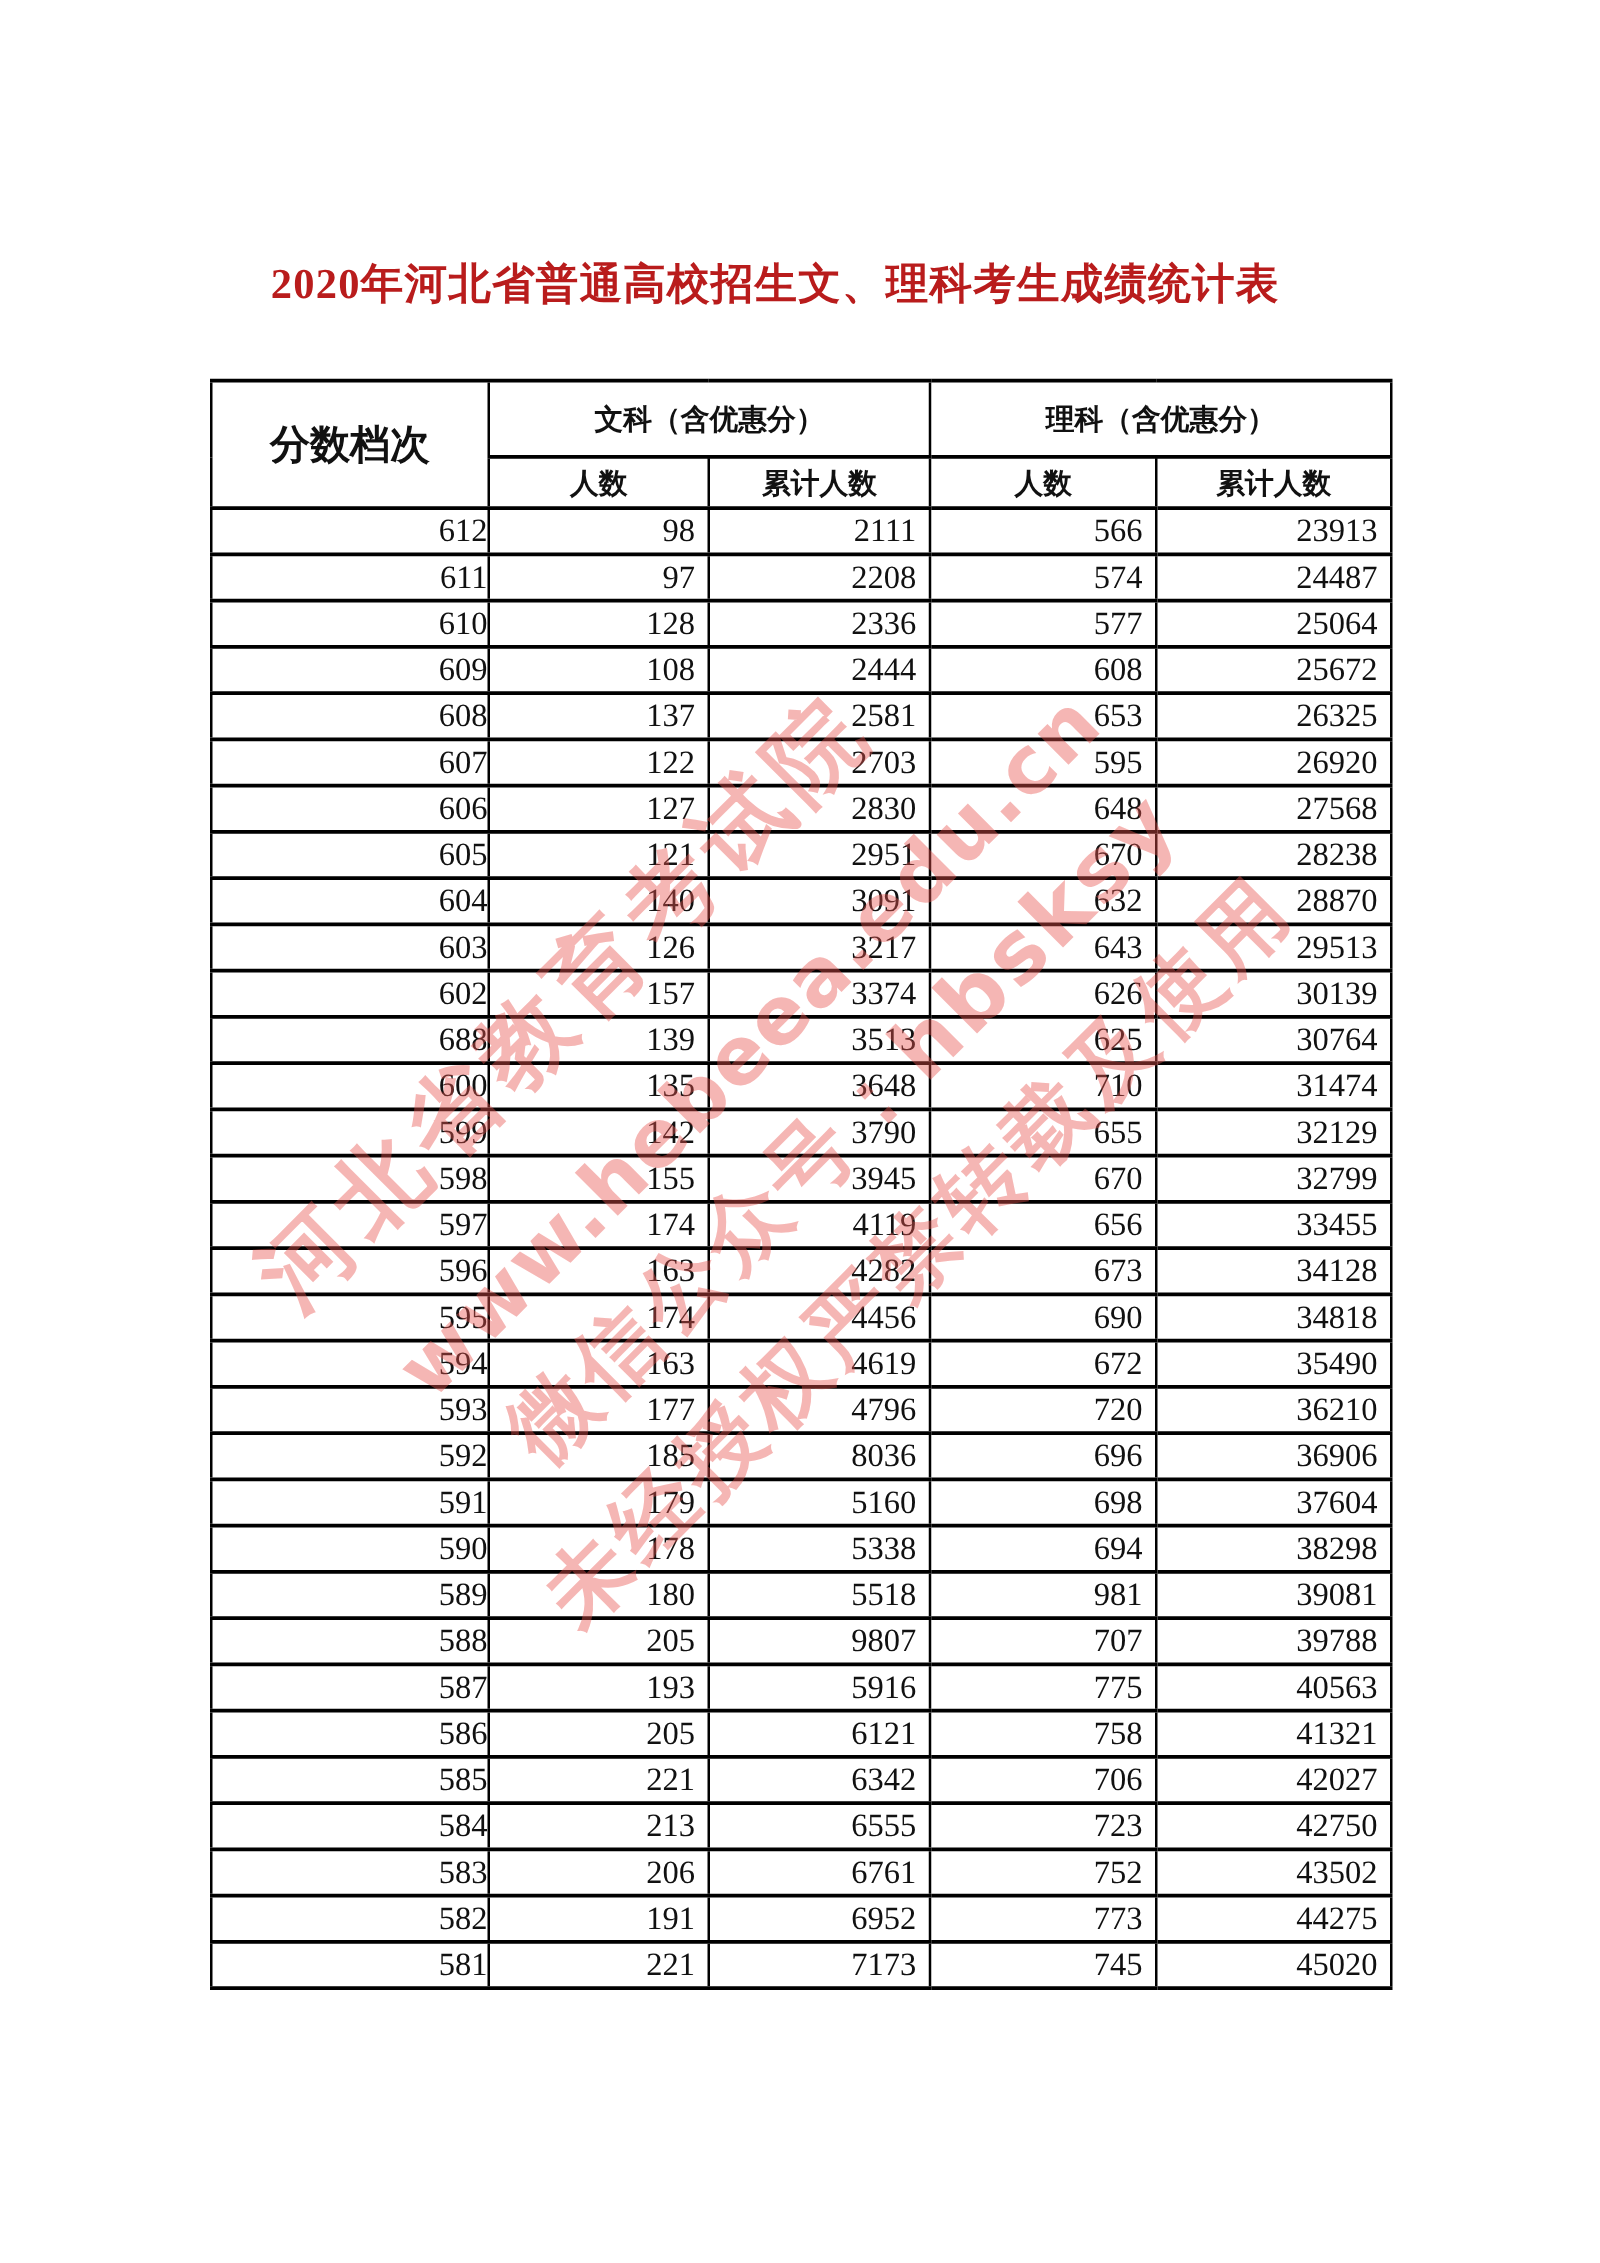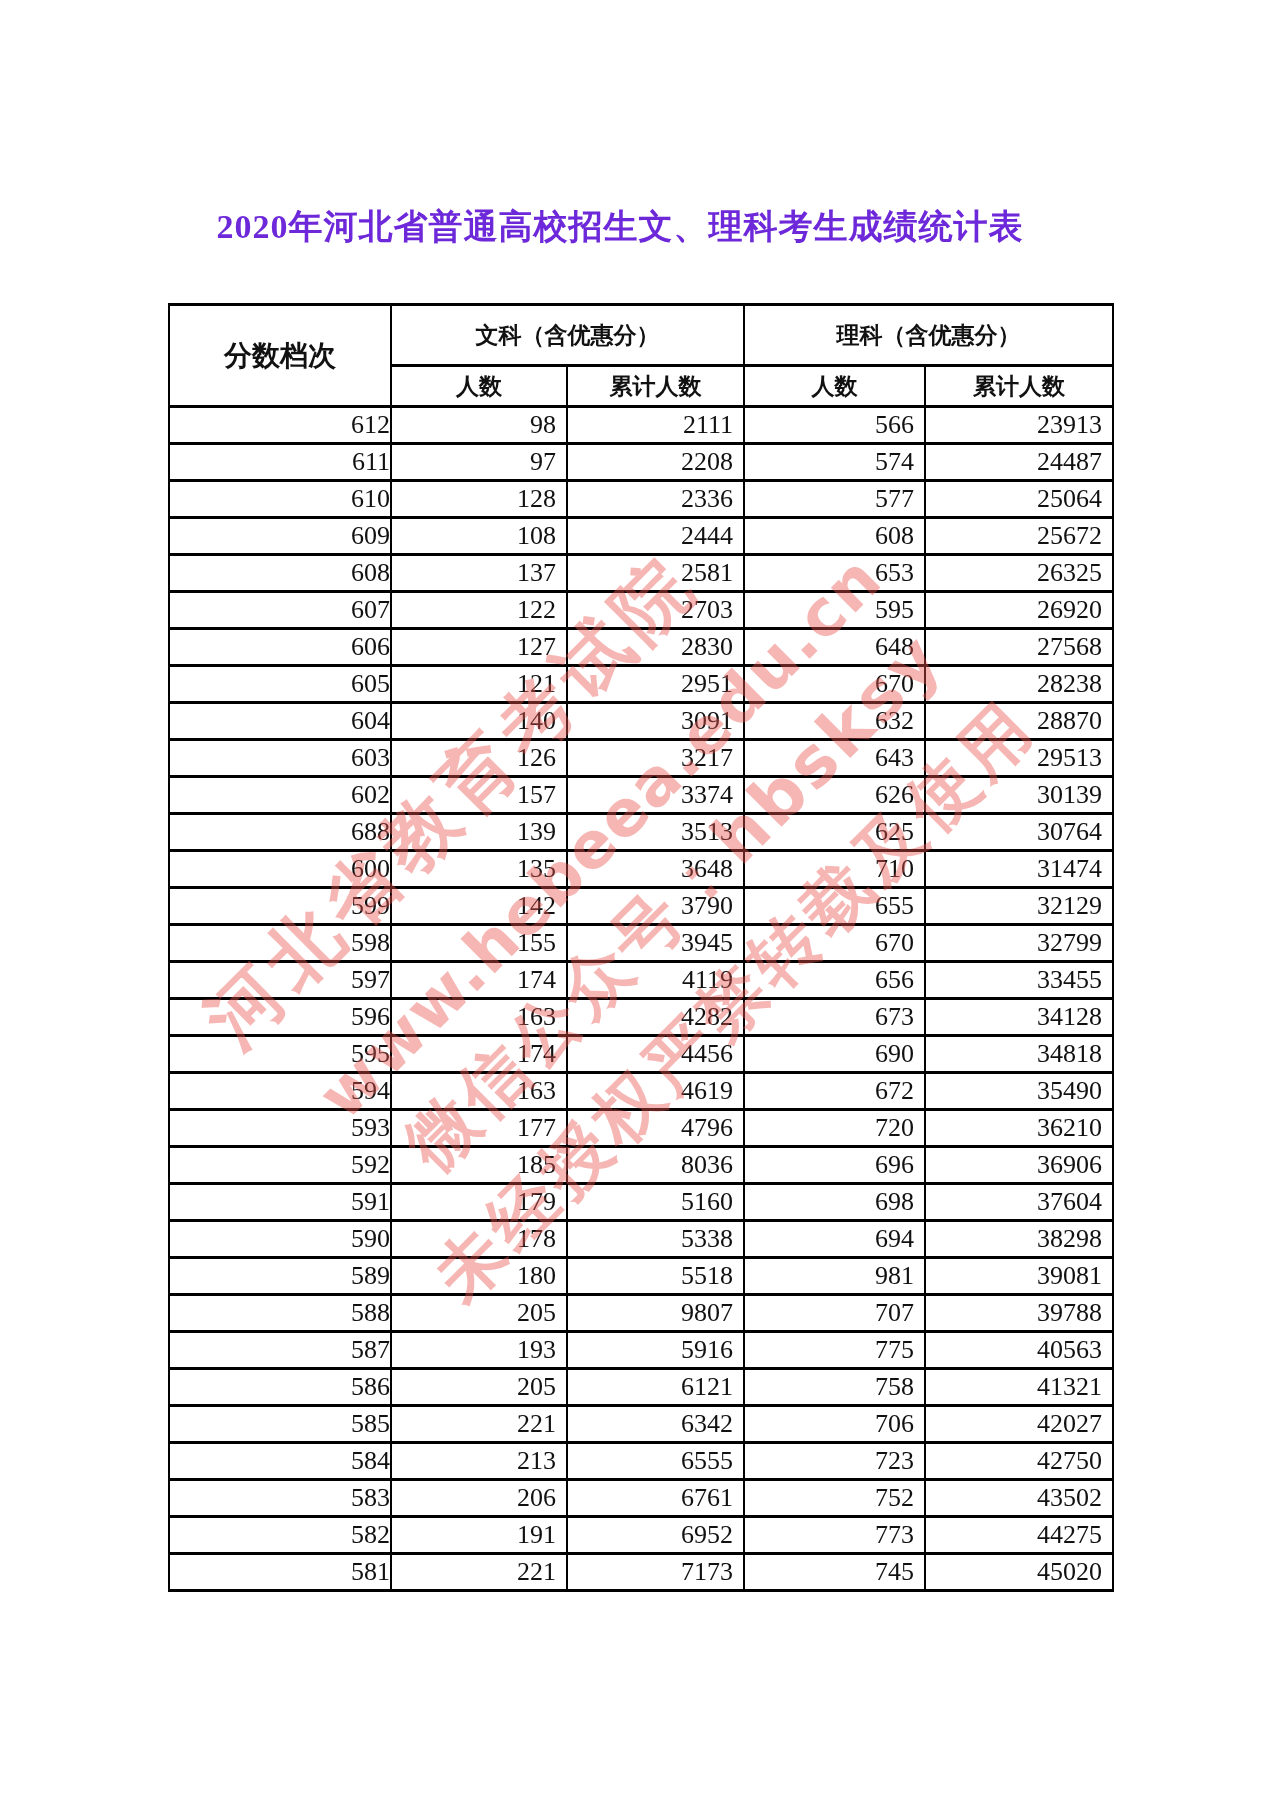--- a/index.html
+++ b/index.html
@@ -17,21 +17,21 @@
   }
   .title {
     position: absolute;
     top: 204px;
     left: 0;
     width: 1240px;
     margin: 0;
     text-align: center;
     font-size: 34px;
     font-weight: bold;
-    color: #6d28d9;
+    color: #b91c1c;
     font-family: "Liberation Serif", "DejaVu Serif", serif;
     letter-spacing: 1px;
   }
   table.score-table {
     position: absolute;
     left: 168px;
     top: 303px;
     width: 944px;
     border-collapse: collapse;
     table-layout: fixed;
@@ -46,21 +46,21 @@
   .score-table thead tr.h1 th { height: 58px; }
   .score-table thead tr.h2 th { height: 38px; }
   .score-table th {
     font-family: "DejaVu Sans", "Liberation Sans", sans-serif;
     font-weight: bold;
     font-size: 23px;
     color: #111;
     text-align: center;
     vertical-align: middle;
   }
-  .score-table th.corner { font-size: 28px; }
+  .score-table th.corner { font-size: 32px; }
   .score-table tbody td {
     height: 34px;
     line-height: 34px;
     font-size: 26px;
     color: #111;
     font-family: "Liberation Serif", "DejaVu Serif", serif;
     vertical-align: middle;
   }
   .score-table td.score { text-align: right; }
   .score-table td.num   { text-align: right; padding-right: 10px; }

